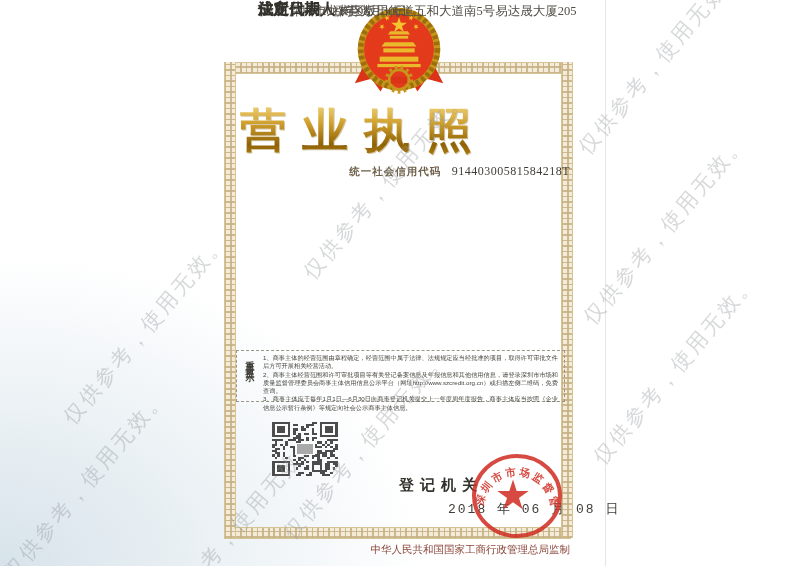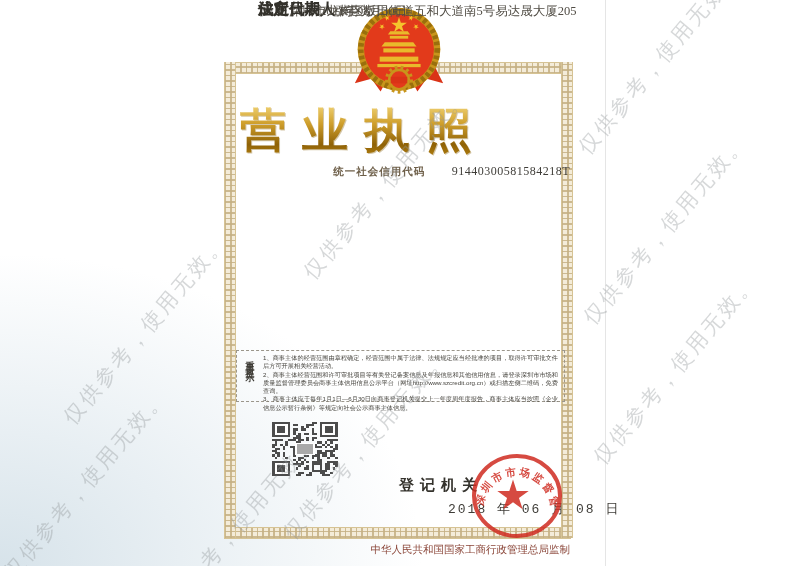--- a/index.html
+++ b/index.html
@@ -36,21 +36,21 @@
     position:absolute; left:224px; top:100px; width:347px; z-index:11;
     text-align:left; font-family:"Liberation Serif","DejaVu Serif",serif;
     font-weight:bold; font-size:46px; letter-spacing:16px; padding-left:16px; box-sizing:border-box;
     background:linear-gradient(180deg,#f2d578 6%,#cf9f2c 38%,#8f6207 72%,#c08a12 100%);
     -webkit-background-clip:text; background-clip:text; color:transparent;
     -webkit-text-fill-color:transparent;
     filter:drop-shadow(1px 1px 0 rgba(130,90,0,.35));
   }
   .codeline { position:absolute; left:224px; top:161px; width:346px; text-align:right; z-index:11; white-space:nowrap; }
   .cl-label { font-weight:bold; font-size:10.5px; color:#6e5f49; letter-spacing:1px;font-family:Liberation Mono, monospace; }
-  .cl-code  { font-size:12px; color:#3f3d38; letter-spacing:.5px; margin-left:22px;
+  .cl-code  { font-size:12px; color:#3f3d38; letter-spacing:.5px; margin-left:6px;
               font-family:"Liberation Serif","DejaVu Serif",serif; }
 
   .fr { position:absolute; left:258px; display:flex; align-items:flex-start; z-index:11; }
   .fr .lab { font-weight:bold; font-size:15.5px; color:#34322c; text-align:justify; text-align-last:justify; line-height:1.1; }
   .fr .val { font-size:12.5px; color:#504c44; font-family:"Liberation Serif","DejaVu Serif",serif; line-height:1.55; padding-top:2px; }
   .fr:nth-of-type(1){ top:204px; } .fr:nth-of-type(2){ top:227px; } .fr:nth-of-type(3){ top:249px; }
   .fr:nth-of-type(4){ top:281px; } .fr:nth-of-type(5){ top:305px; }
   .fr:nth-of-type(1) .lab, .fr:nth-of-type(2) .lab, .fr:nth-of-type(3) .lab { width:108px; }
   .fr:nth-of-type(4) .lab, .fr:nth-of-type(5) .lab { width:142px; }
   .fr:nth-of-type(1) .val, .fr:nth-of-type(2) .val, .fr:nth-of-type(3) .val { margin-left:4px; width:200px; }

